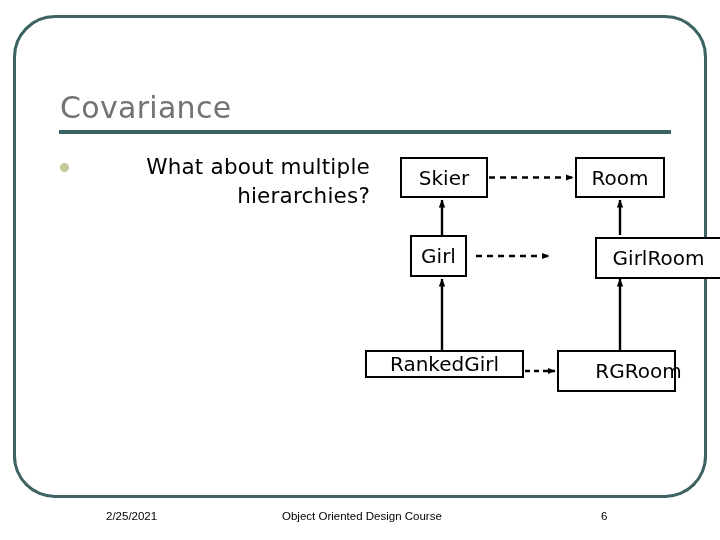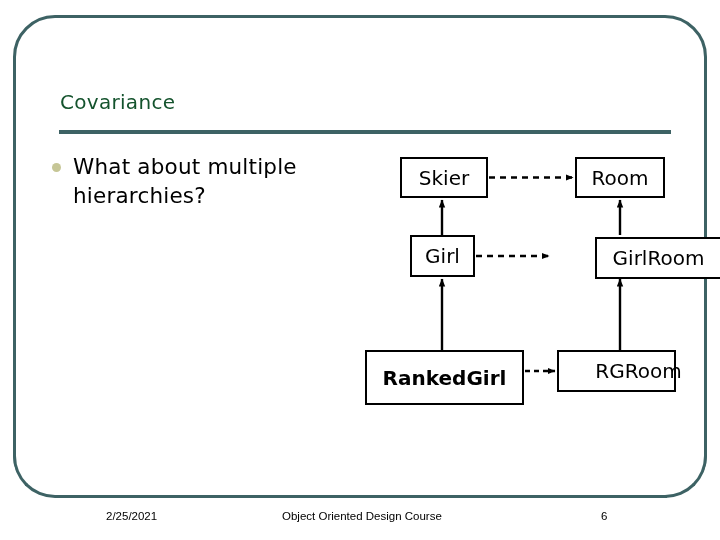--- a/index.html
+++ b/index.html
@@ -66,41 +66,42 @@
     border-bottom-right-radius: 42px;
     box-sizing: border-box;
   }
 
   
   #page-title {
     position: absolute;
     left: 60px;
     top: 90px;
     font-family: "DejaVu Sans", sans-serif;
-    font-size: 20px;
+    font-size: 30px;
     font-weight: normal;
-    color: #14532d;
+    color: #737373;
     letter-spacing: 0.3px;
     white-space: nowrap;
   }
   #title-rule {
     position: absolute;
     left: 59px;
     top: 130px;
     width: 612px;
     height: 4px;
     background: #3d6264;
   }
 
   
   #bullet-list {
     position: absolute;
-    left: 52px;
+    left: 60px;
     top: 152px;
     width: 310px;
+    text-align: right;
   }
   .bullet-row {
     display: flex;
     align-items: flex-start;
     margin-bottom: 6px;
   }
   .bullet-marker {
     flex: 0 0 auto;
     width: 9px;
     height: 9px;
@@ -133,23 +134,23 @@
     display: flex;
     align-items: center;
     justify-content: center;
     font-family: "DejaVu Sans", sans-serif;
     font-size: 20px;
     color: #000000;
     white-space: nowrap;
   }
   #node-skier     { left: 45px;  top: 7px;   width: 88px;  height: 41px; }
   #node-room      { left: 220px; top: 7px;   width: 90px;  height: 41px; }
-  #node-girl      { left: 55px;  top: 85px;  width: 65px;  height: 42px; }
+  #node-girl      { left: 55px;  top: 85px;  width: 57px;  height: 42px; }
   #node-girlroom  { left: 196px; top: 87px;  width: 127px; height: 42px; margin-left: 44px; }
-  #node-rankedgirl{ left: 10px;  top: 200px; width: 159px; height: 55px; font-weight: bold; }
+  #node-rankedgirl{ left: 10px;  top: 200px; width: 159px; height: 28px; }
   #node-rgroom    { left: 202px; top: 200px; width: 119px; height: 42px; padding-left: 44px; }
 
   #diagram-edges {
     position: absolute;
     left: 0;
     top: 0;
     width: 335px;
     height: 255px;
   }
 

